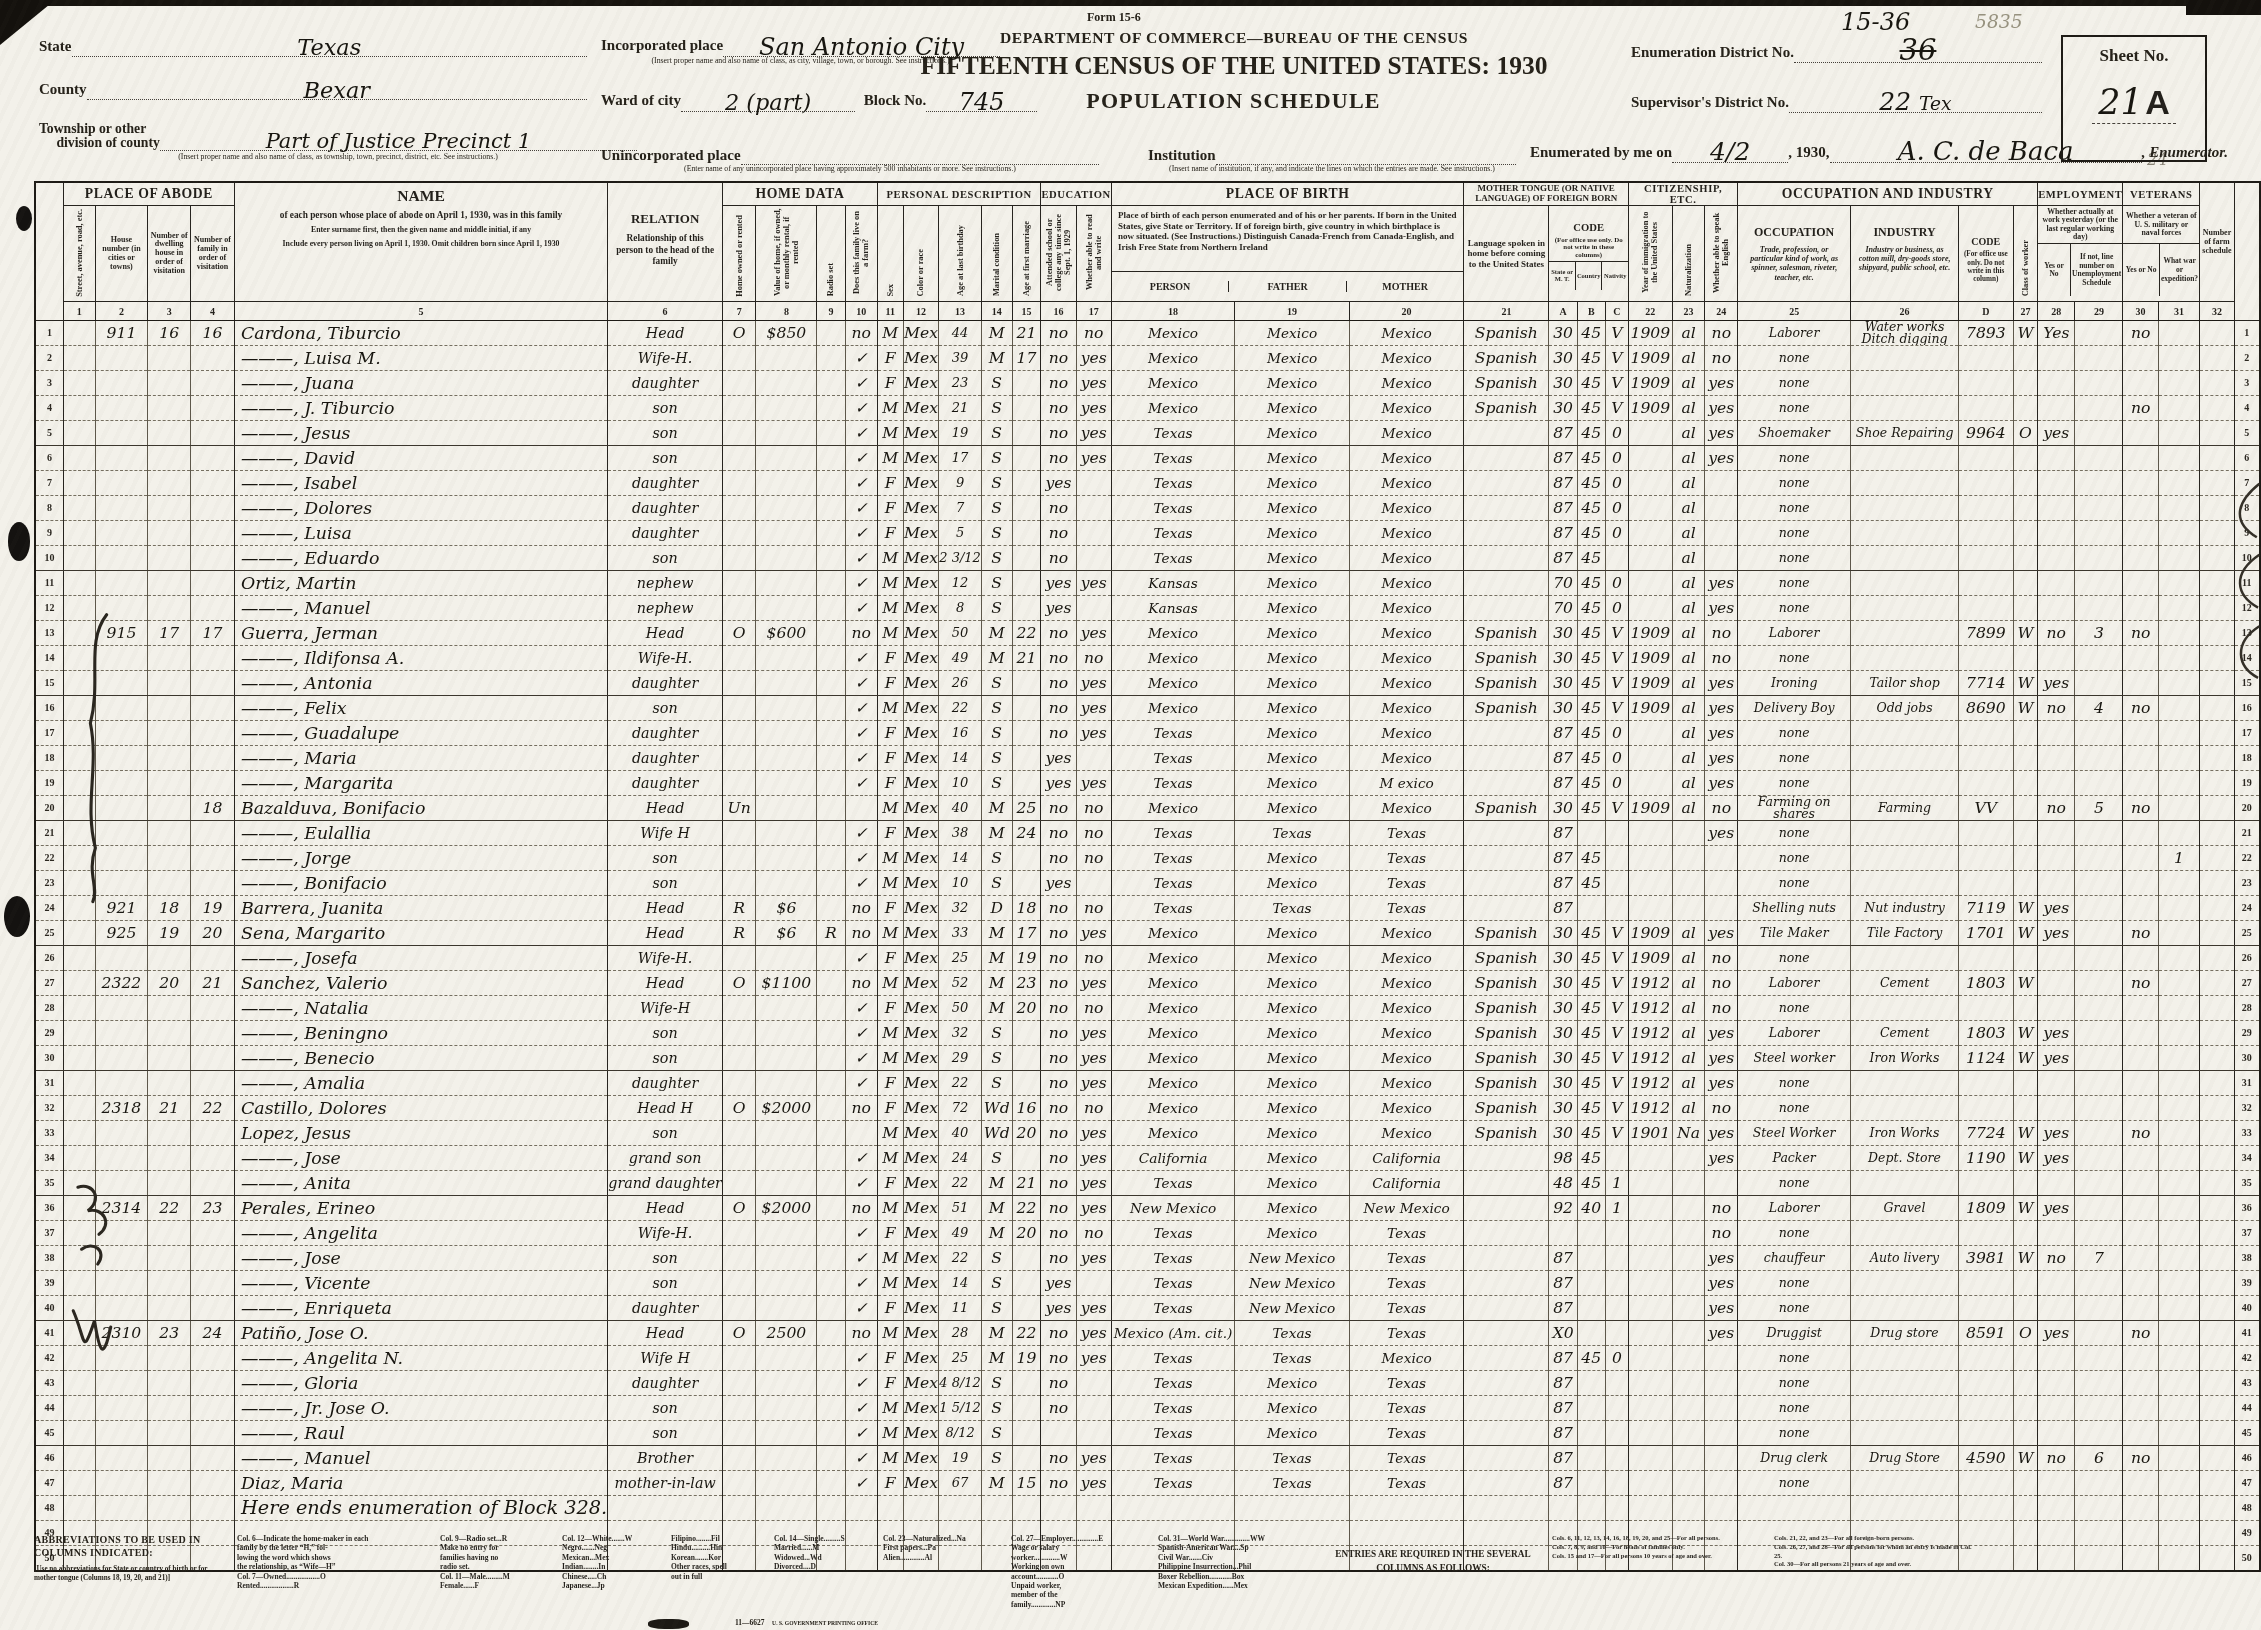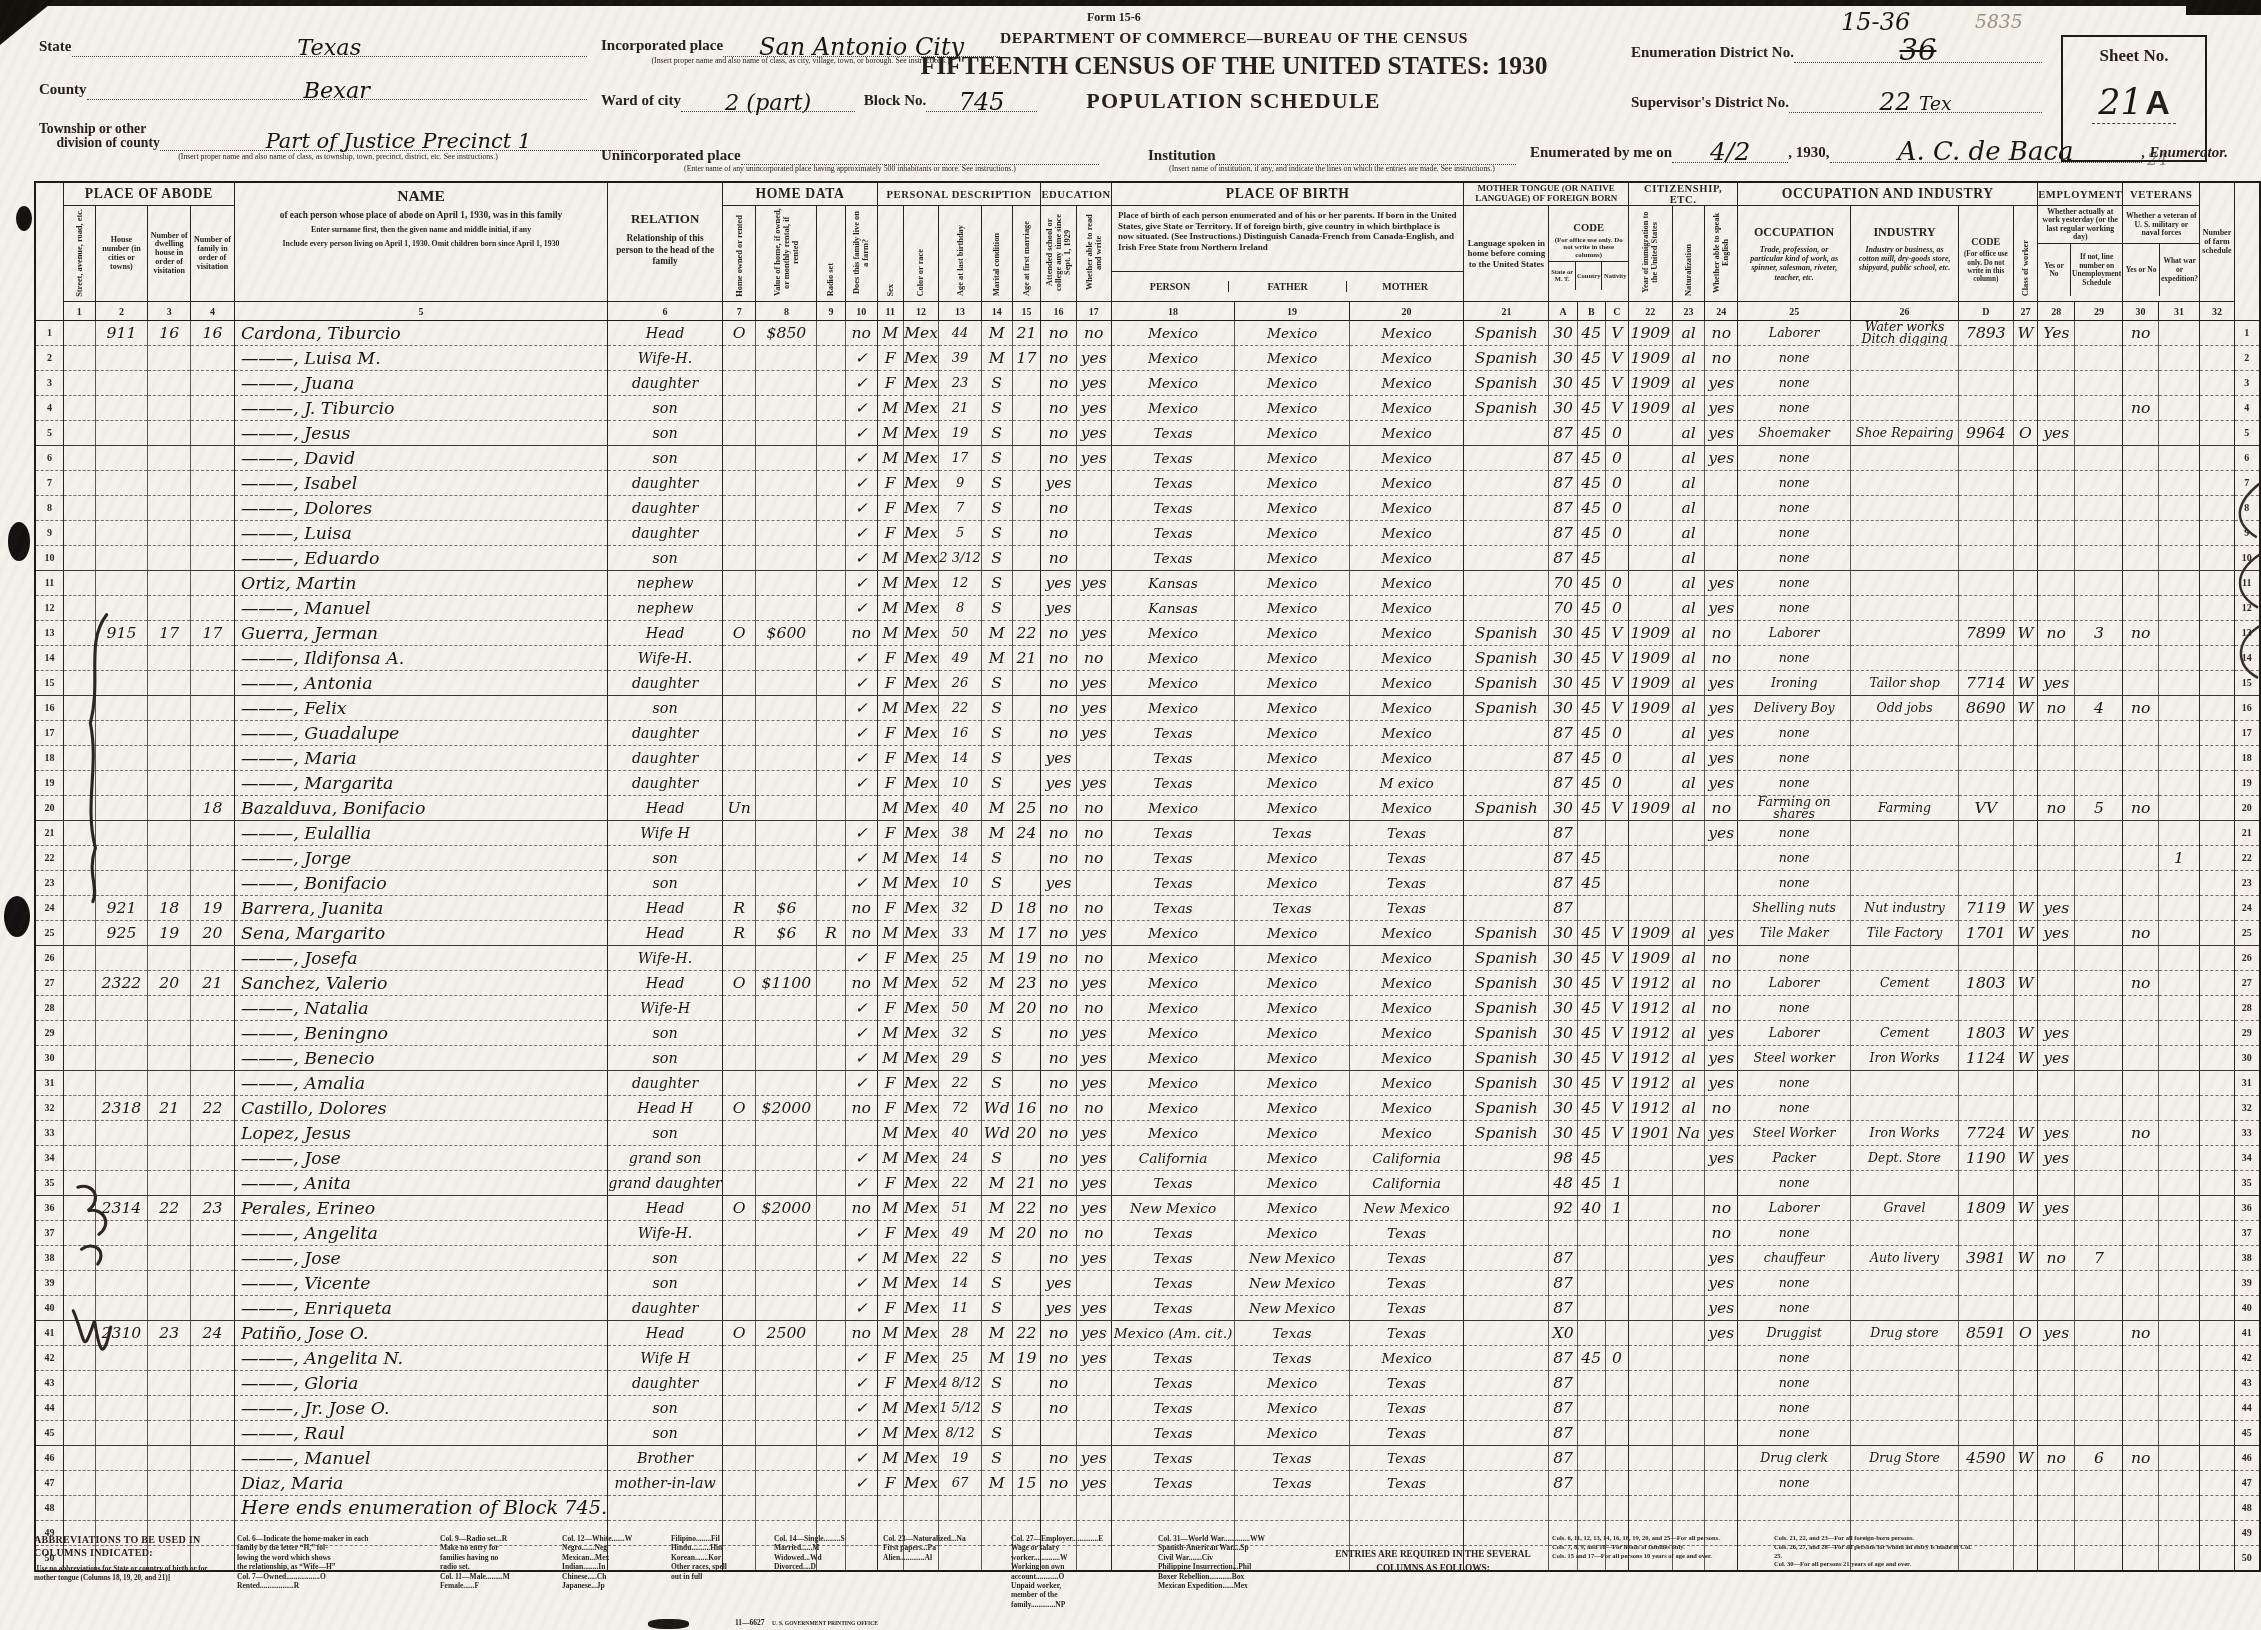--- a/index.html
+++ b/index.html
@@ -2237,21 +2237,21 @@
             <td class="hw"></td>
             <td class="hw tl"></td>
             <td class="linecell tl">47</td>
           </tr>
           <tr>
             <td class="linecell">48</td>
             <td class="hw tl"></td>
             <td class="hw"></td>
             <td class="hw"></td>
             <td class="hw"></td>
-            <td class="hw name-cell tl note"><span>Here ends enumeration of Block 745.</span></td>
+            <td class="hw name-cell tl note"><span>Here ends enumeration of Block 328.</span></td>
             <td class="hw rel-cell tl"></td>
             <td class="hw tl"></td>
             <td class="hw"></td>
             <td class="hw"></td>
             <td class="hw"></td>
             <td class="hw tl"></td>
             <td class="hw"></td>
             <td class="hw age-cell"></td>
             <td class="hw"></td>
             <td class="hw"></td>

